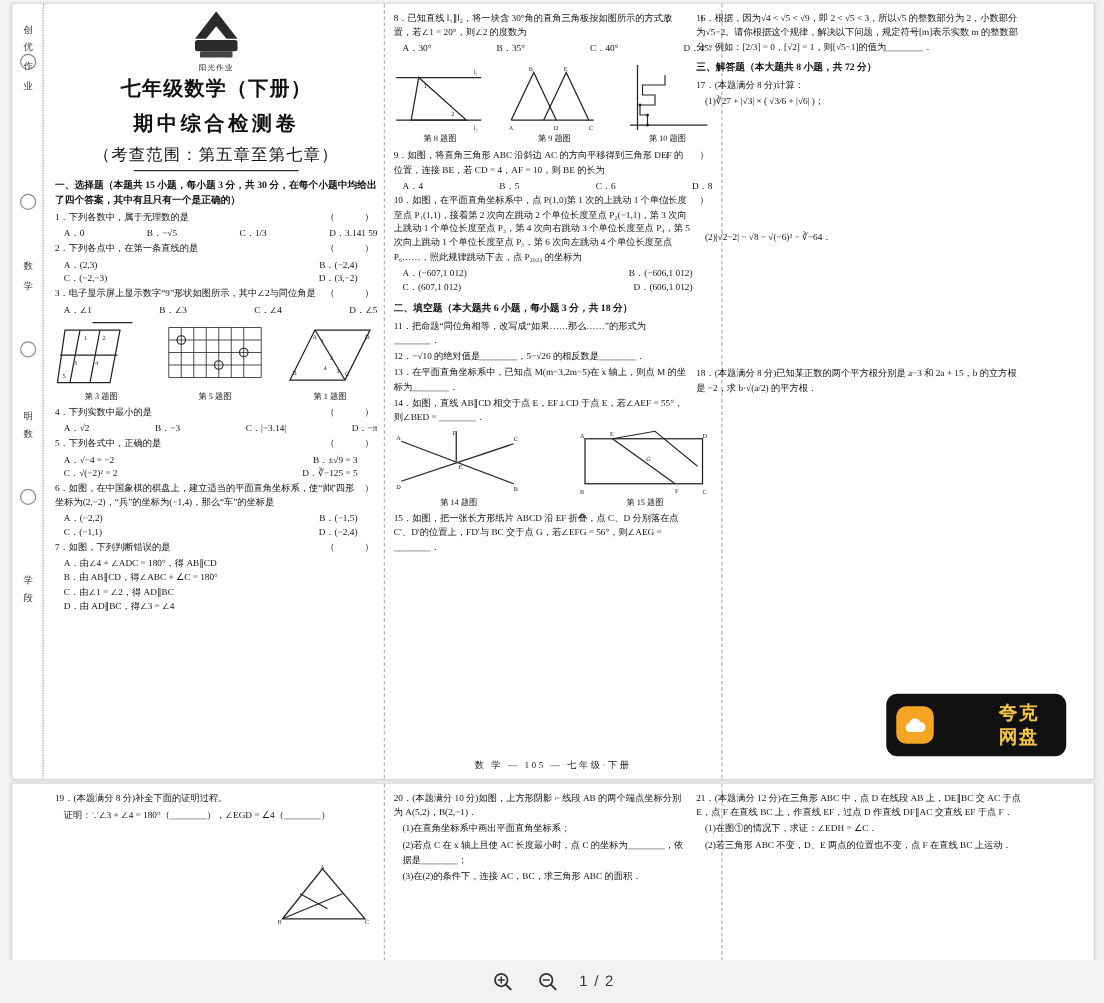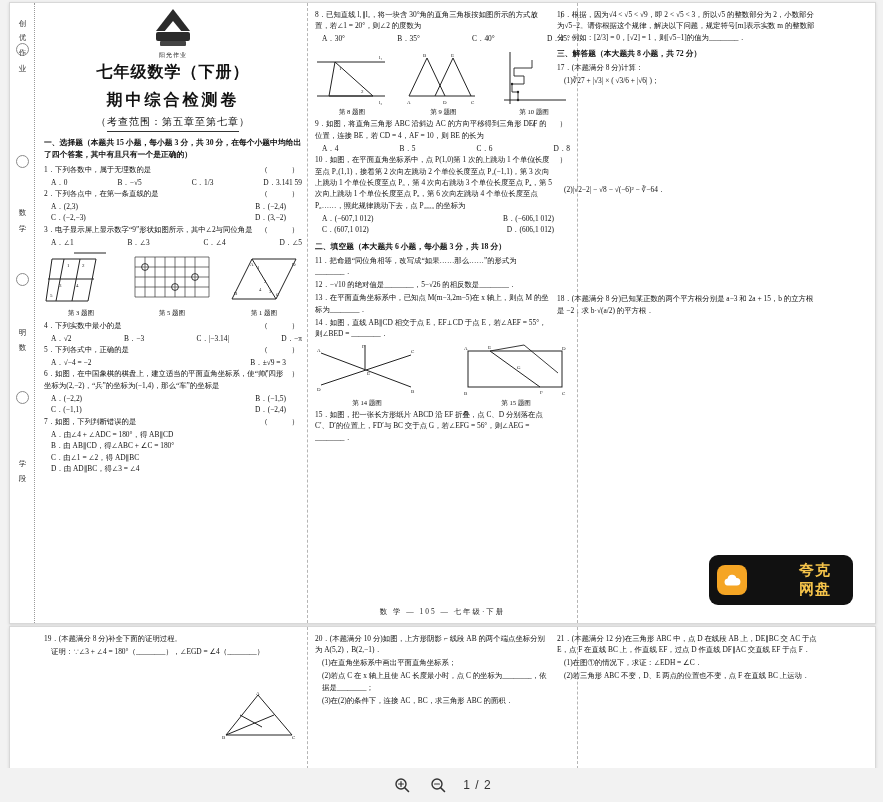--- a/index.html
+++ b/index.html
@@ -69,21 +69,21 @@
     position:absolute;left:2px;top:23px;width:34px;height:9px;background:#2b2b2b;
     border-radius:2px;
   }
   .logo .cap{
     position:absolute;left:6px;top:32px;width:26px;height:5px;background:#444;border-radius:1px;
   }
   .logo-cap{font-size:6px;letter-spacing:1px;color:#222;margin-top:1px;}
   .title-sub{font-size:16px;font-weight:bold;letter-spacing:1px;}
   .title-main{font-size:16px;font-weight:bold;letter-spacing:3px;margin:3px 0 1px;
     font-family:"Liberation Serif", serif;}
-  .title-note{font-size:10px;letter-spacing:1px;}
+  .title-note{font-size:13px;letter-spacing:1px;}
   .title-rule{width:132px;height:1px;background:#333;margin:2px auto 0;}
 
   .sec{font-weight:bold;font-size:7.8px;margin:5px 0 2px;}
   .q{margin:0 0 1.5px;position:relative;padding-right:18px;}
   .paren{position:absolute;right:0;top:0;font-size:7.4px;letter-spacing:3px;}
   .opts{display:flex;justify-content:space-between;padding-left:7px;}
   .opts span{white-space:nowrap;}
   .opts2 span{margin-right:16px;}
   .indent{padding-left:7px;}
 
@@ -256,20 +256,24 @@
         <span>D．−π</span>
       </div>
 
       <div class="q">
         <span>5．下列各式中，正确的是</span>
         <span class="paren">（　　）</span>
       </div>
       <div class="opts opts2 indent">
         <span>A．√−4 = −2</span>
         <span>B．±√9 = 3</span>
+      </div>
+      <div class="opts opts2 indent">
+        <span>C．√(−2)² = 2</span>
+        <span>D．∛−125 = 5</span>
       </div>
 
       <div class="q">
         <span>6．如图，在中国象棋的棋盘上，建立适当的平面直角坐标系，使“帅”四形坐标为(2,−2)，“兵”的坐标为(−1,4)，那么“车”的坐标是</span>
         <span class="paren">（　　）</span>
       </div>
       <div class="opts opts2 indent">
         <span>A．(−2,2)</span>
         <span>B．(−1,5)</span>
       </div>

